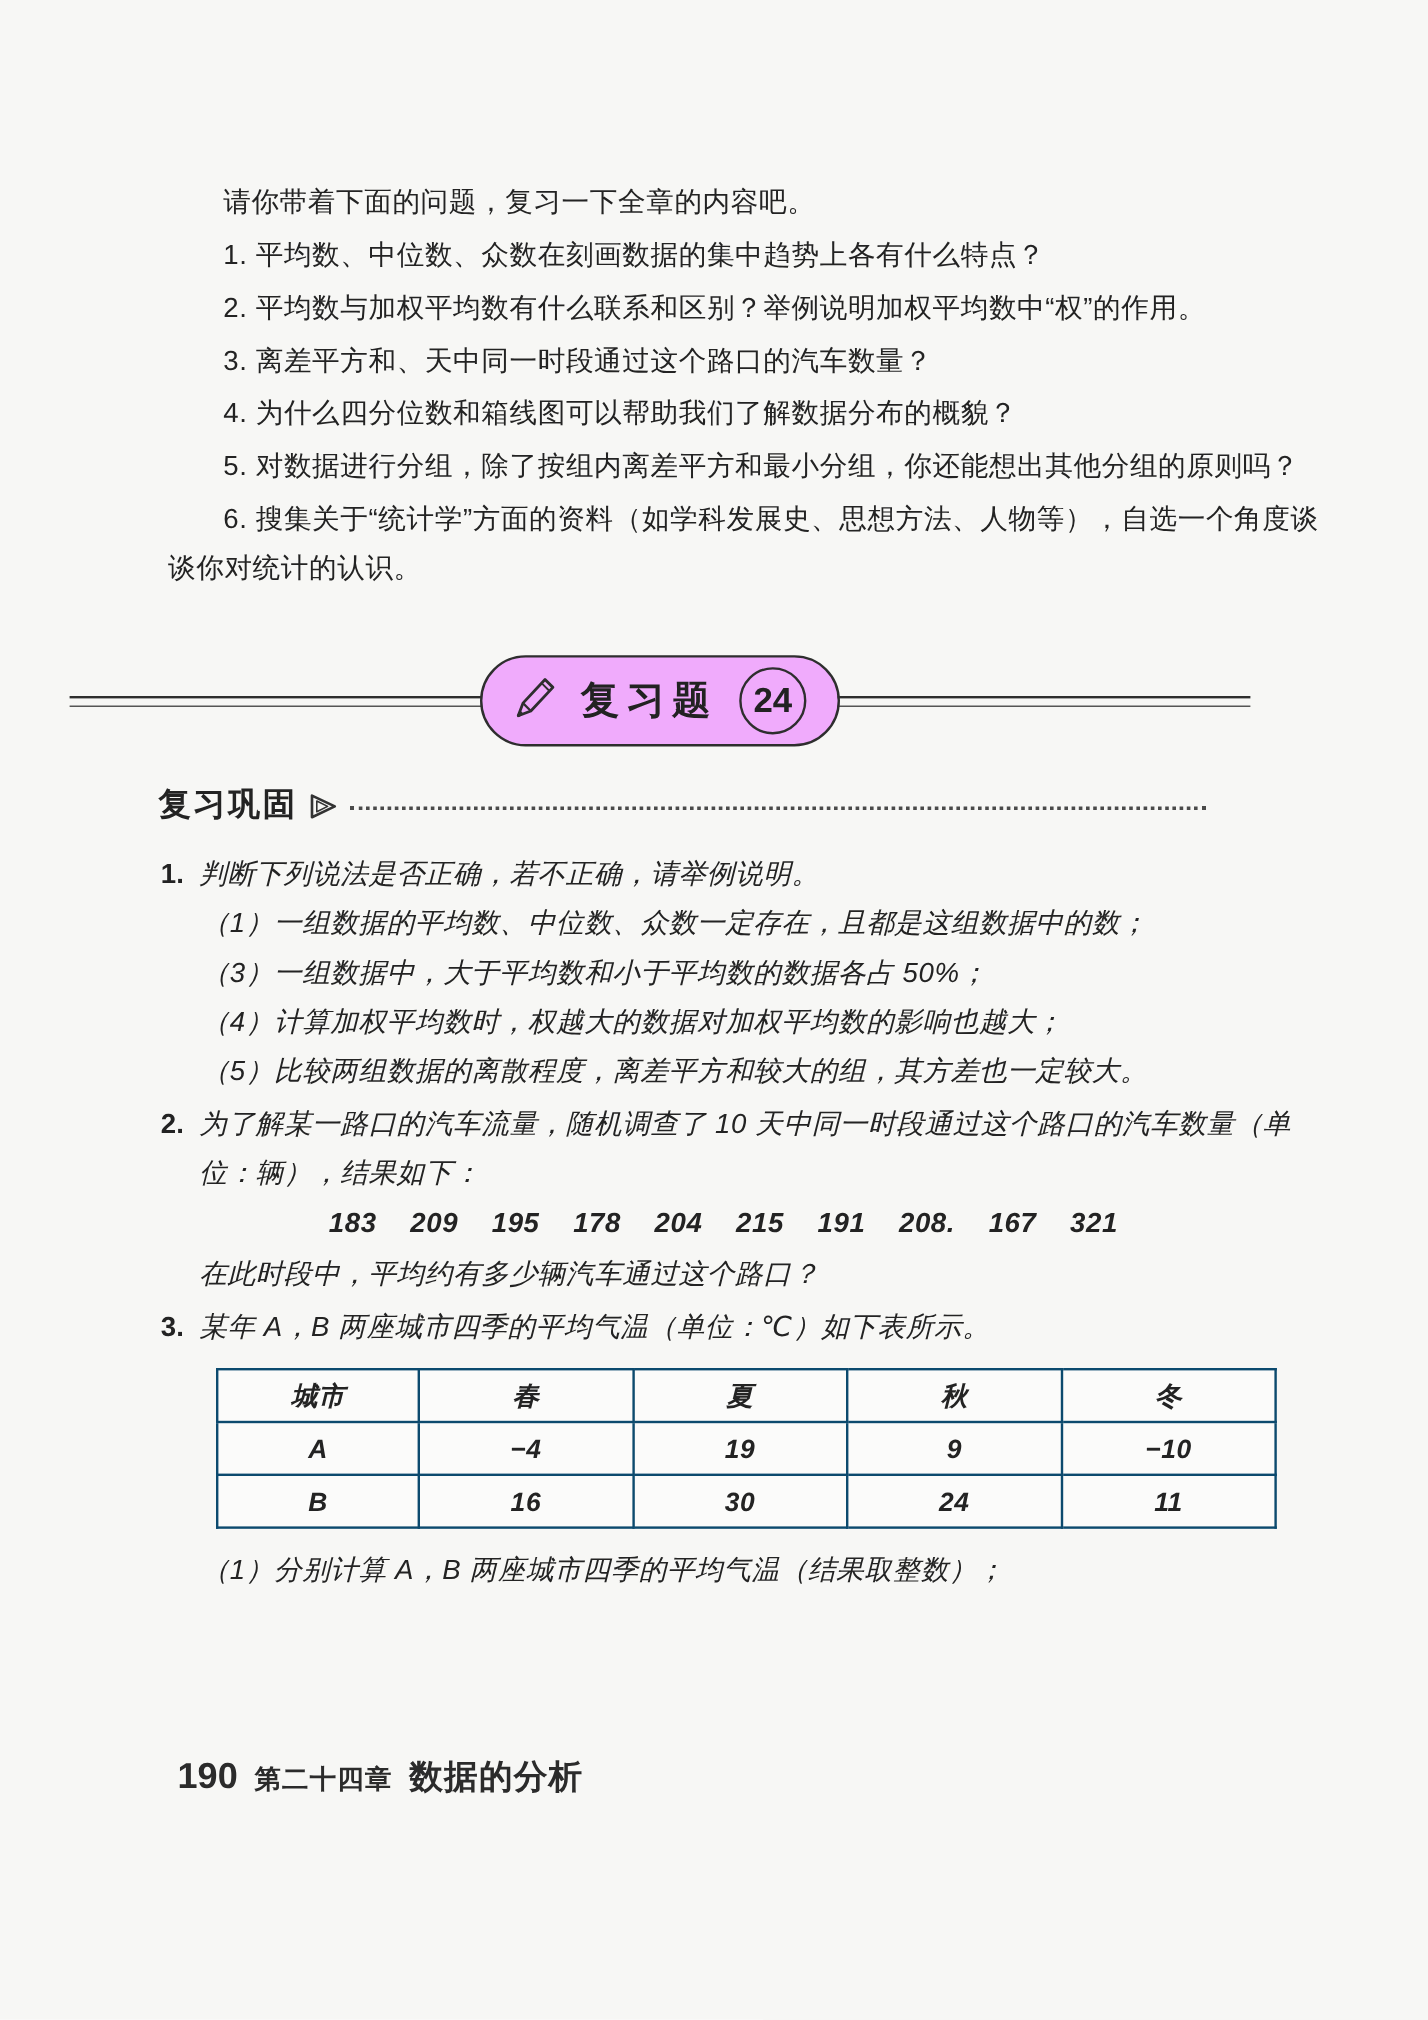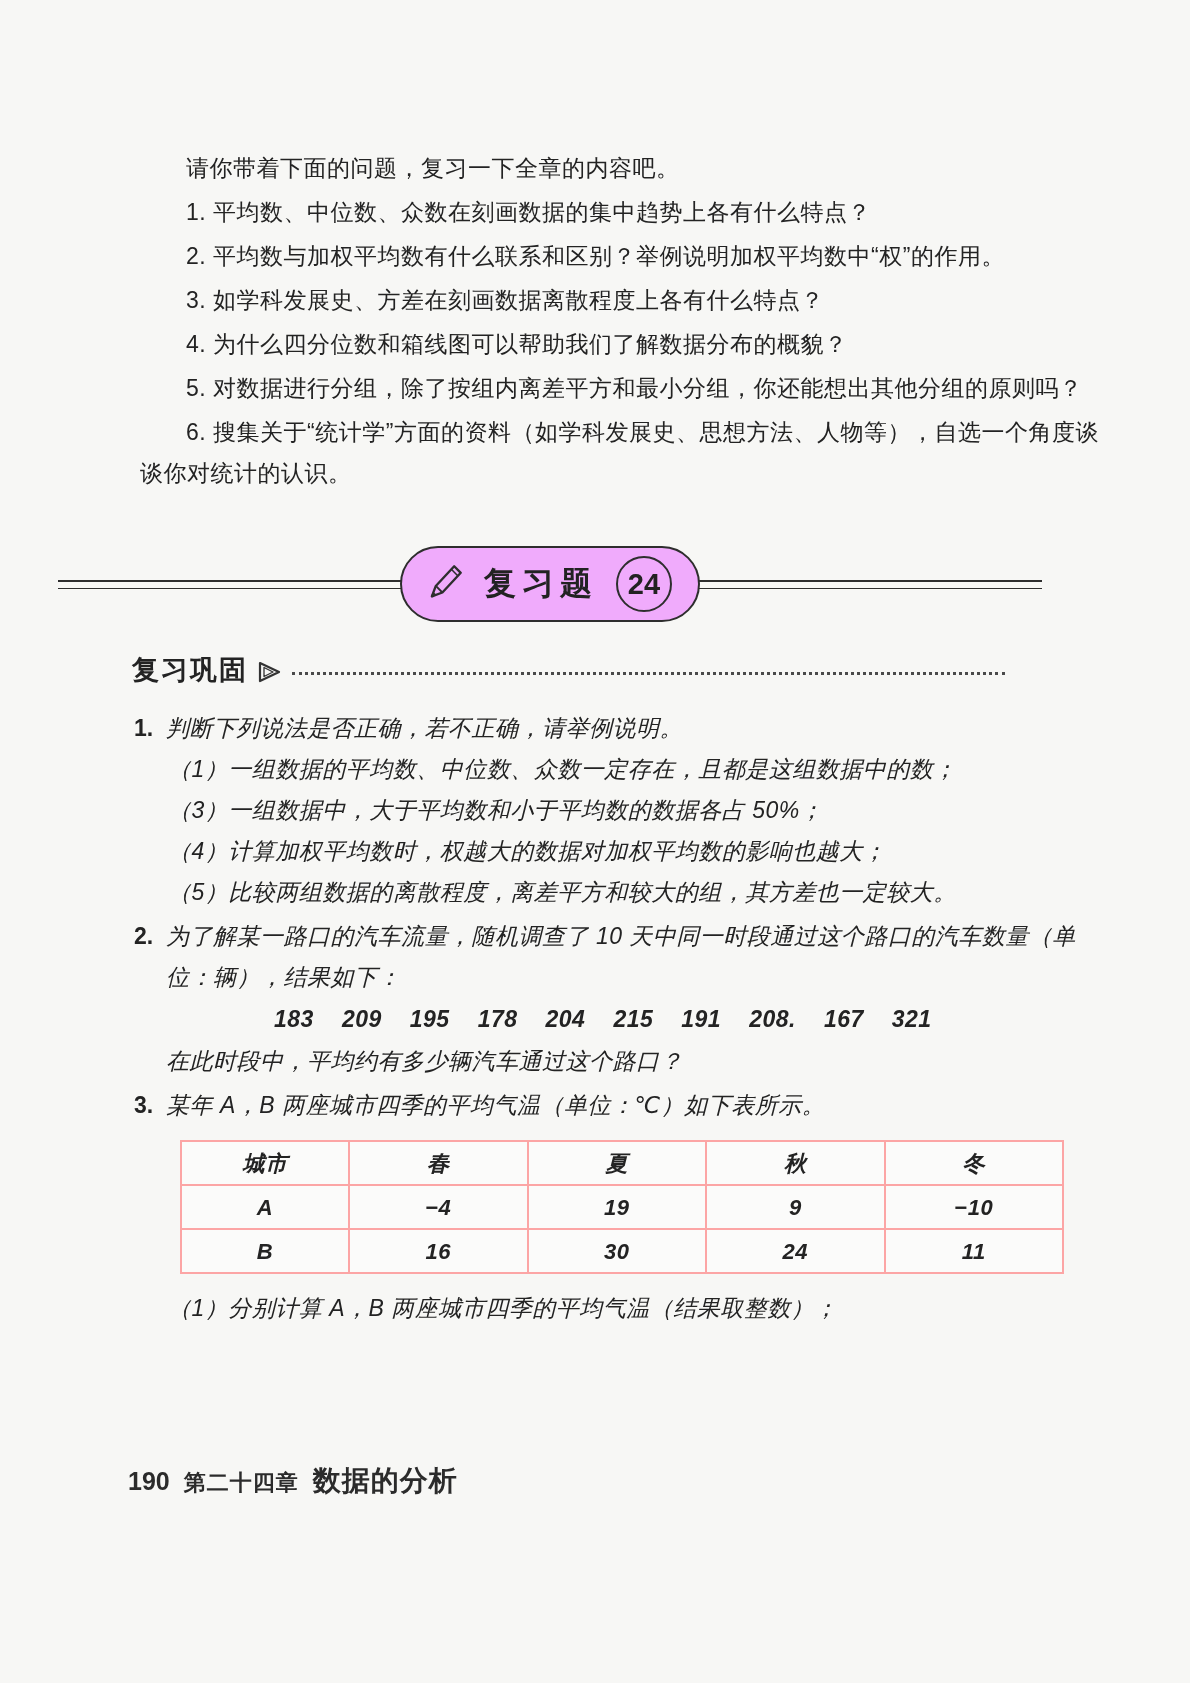--- a/index.html
+++ b/index.html
@@ -105,56 +105,56 @@
 
   
   table.temps {
     border-collapse: collapse;
     width: 884px;
     margin: 14px 0 14px 14px;
     table-layout: fixed;
     background: #fbfbfa;
   }
   table.temps th, table.temps td {
-    border: 2px solid #fca5a5;
+    border: 2px solid #0c4a6e;
     height: 42px;
     text-align: center;
     font-size: 22px;
     padding: 0;
   }
   table.temps th { font-weight: 700; }
   table.temps td { font-weight: 600; }
   table.temps col.c0 { width: 168px; }
 
   
   .footer {
     position: absolute;
     left: 128px;
     top: 1462px;
     display: flex;
     align-items: baseline;
     gap: 14px;
     font-weight: 700;
     color: #2b2b2b;
   }
-  .footer .pg  { font-size: 25px; }
+  .footer .pg  { font-size: 30px; margin-left: 20px; }
   .footer .ch  { font-size: 22px; letter-spacing: 1px; }
   .footer .bt  { font-size: 28px; letter-spacing: 1px; }
 </style>
 </head>
 <body>
 
 <div class="page">
   <div class="content">
 
     <p class="para">请你带着下面的问题，复习一下全章的内容吧。</p>
 
     <p class="para"><span>1.</span>&nbsp;<span>平均数、中位数、众数在刻画数据的集中趋势上各有什么特点？</span></p>
     <p class="para"><span>2.</span>&nbsp;<span>平均数与加权平均数有什么联系和区别？举例说明加权平均数中“权”的作用。</span></p>
-    <p class="para"><span>3.</span>&nbsp;<span>如学科发展史、方差在刻画数据离散程度上各有什么特点？</span></p>
+    <p class="para"><span>3.</span>&nbsp;<span>离差平方和、天中同一时段通过这个路口的汽车数量？</span></p>
     <p class="para"><span>4.</span>&nbsp;<span>为什么四分位数和箱线图可以帮助我们了解数据分布的概貌？</span></p>
     <p class="para"><span>5.</span>&nbsp;<span>对数据进行分组，除了按组内离差平方和最小分组，你还能想出其他分组的原则吗？</span></p>
     <p class="para"><span>6.</span>&nbsp;<span>搜集关于“统计学”方面的资料（如学科发展史、思想方法、人物等），自选一个角度谈谈你对统计的认识。</span></p>
 
     <div class="banner">
       <div class="rule"></div>
       <div class="capsule">
         <span>
           <svg width="42" height="42" viewBox="0 0 32 32">
             <path d="M6 27 L9 19 L23 4 L28 9 L14 24 Z" fill="none" stroke="#2e2e2e" stroke-width="1.8" stroke-linejoin="round"></path>

